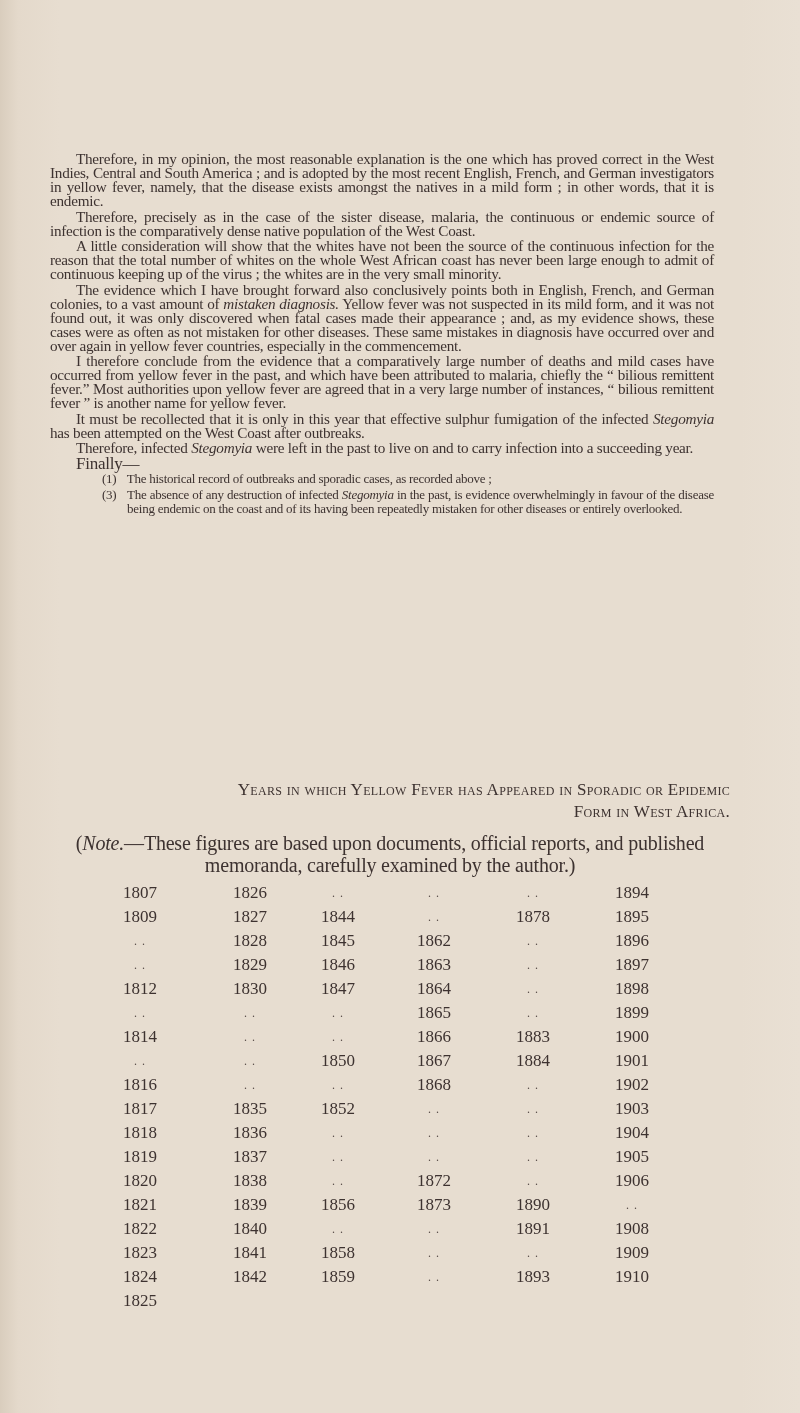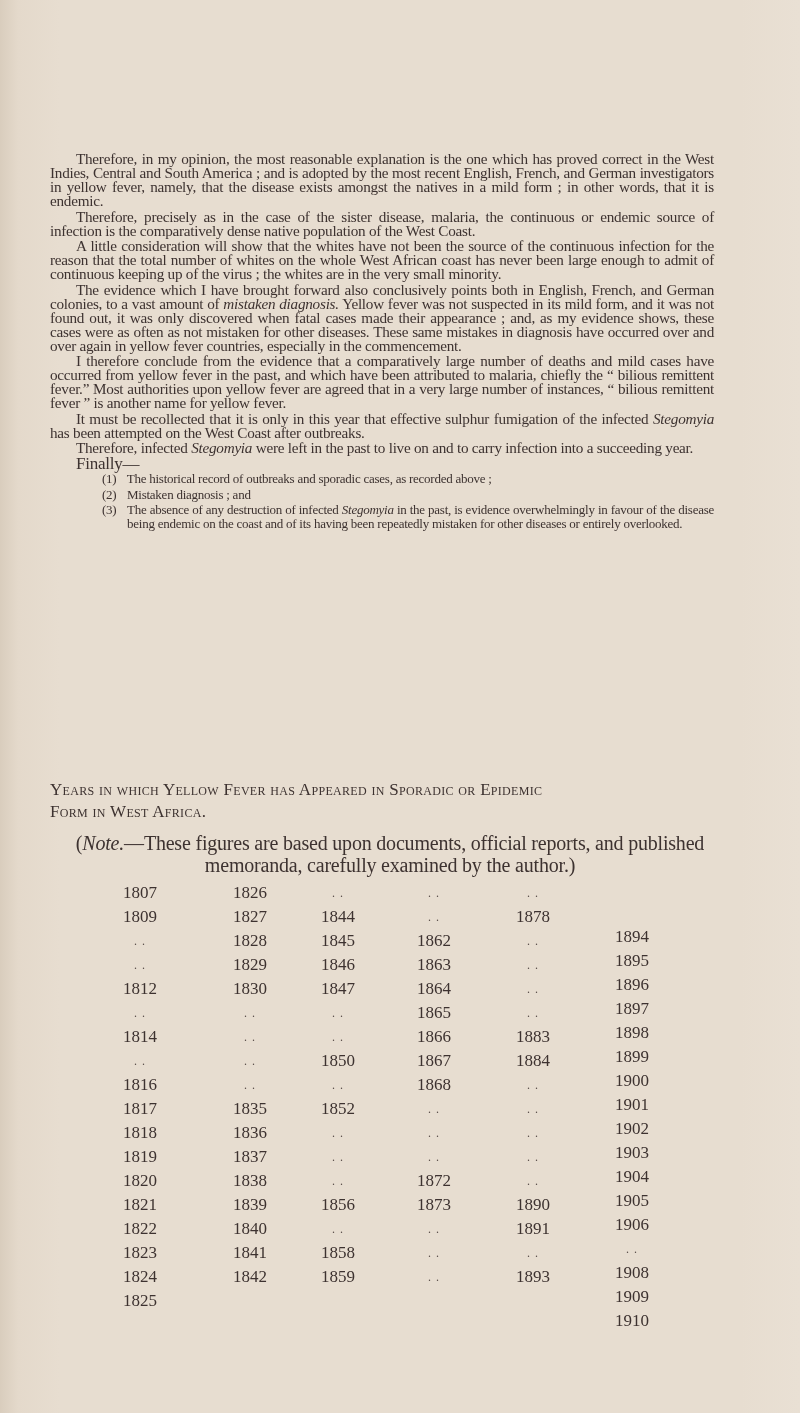--- a/index.html
+++ b/index.html
@@ -73,21 +73,21 @@
       text-indent: 0;
     }
     em {
       font-style: italic;
     }
     .section-heading {
       position: absolute;
       top: 779px;
       left: 50px;
       width: 680px;
-      text-align: left;
+      text-align: right;
       font-family: "Liberation Serif", "DejaVu Serif", serif;
       font-size: 17px;
       line-height: 22px;
       font-variant: small-caps;
       letter-spacing: 0.3px;
     }
     .note {
       position: absolute;
       top: 832px;
       left: 50px;
@@ -114,21 +114,21 @@
       position: absolute;
       width: 50px;
       text-align: center;
       line-height: 24px;
     }
     .year-cell.c0 { left: 115px; }
     .year-cell.c1 { left: 225px; text-align: center; }
     .year-cell.c2 { left: 313px; }
     .year-cell.c3 { left: 409px; }
     .year-cell.c4 { left: 508px; }
-    .year-cell.c5 { left: 607px; margin-top: 44px; }
+    .year-cell.c5 { left: 607px; }
     .year-cell.dots {
       font-size: 12px;
       letter-spacing: 1px;
       color: #5a4e4a;
     }
   </style>
 </head>
 <body>
 
 <div class="page">
@@ -140,21 +140,20 @@
         <p class="last-line-left"><span>Therefore, precisely as in the case of the sister disease, malaria, the continuous or endemic source of infection is the comparatively dense native population of the West Coast.</span></p>
         <p class="last-line-left"><span>A little consideration will show that the whites have not been the source of the continuous infection for the reason that the total number of whites on the whole West African coast has never been large enough to admit of continuous keeping up of the virus ; the whites are in the very small minority.</span></p>
         <p class="last-line-left"><span>The evidence which I have brought forward also conclusively points both in English, French, and German colonies, to a vast amount of </span><em>mistaken diagnosis.</em><span> Yellow fever was not suspected in its mild form, and it was not found out, it was only discovered when fatal cases made their appearance ; and, as my evidence shows, these cases were as often as not mistaken for other diseases. These same mistakes in diagnosis have occurred over and over again in yellow fever countries, especially in the commencement.</span></p>
         <p class="last-line-left"><span>I therefore conclude from the evidence that a comparatively large number of deaths and mild cases have occurred from yellow fever in the past, and which have been attributed to malaria, chiefly the “ bilious remittent fever.” Most authorities upon yellow fever are agreed that in a very large number of instances, “ bilious remittent fever ” is another name for yellow fever.</span></p>
         <p class="last-line-left"><span>It must be recollected that it is only in this year that effective sulphur fumigation of the infected </span><em>Stegomyia</em><span> has been attempted on the West Coast after outbreaks.</span></p>
         <p class="last-line-left"><span>Therefore, infected </span><em>Stegomyia</em><span> were left in the past to live on and to carry infection into a succeeding year.</span></p>
       </div>
     <div class="finally">Finally—</div>
     <ul class="enum-list" id="conclusions">
         <li style="text-align-last: left;"><span class="num">(1)</span> <span>The historical record of outbreaks and sporadic cases, as recorded above ;</span></li>
-        <li style="text-align-last: left;"><span class="num">(2)</span> <span>Mistaken diagnosis ; and</span></li>
         <li style="text-align-last: left;"><span class="num">(3)</span> <span>The absence of any destruction of infected </span><em>Stegomyia</em><span> in the past, is evidence overwhelmingly in favour of the disease being endemic on the coast and of its having been repeatedly mistaken for other diseases or entirely overlooked.</span></li>
       </ul>
   </div>
 
   <div class="section-heading">
     <div>Years in which Yellow Fever has Appeared in Sporadic or Epidemic</div>
     <div>Form in West Africa.</div>
   </div>
 
   <div class="note">

